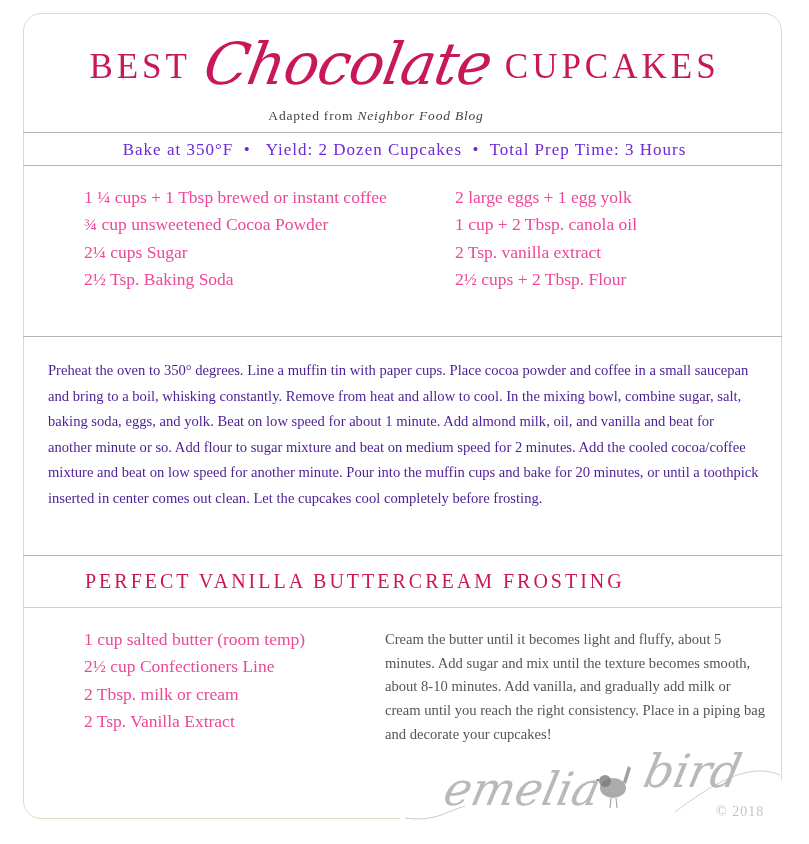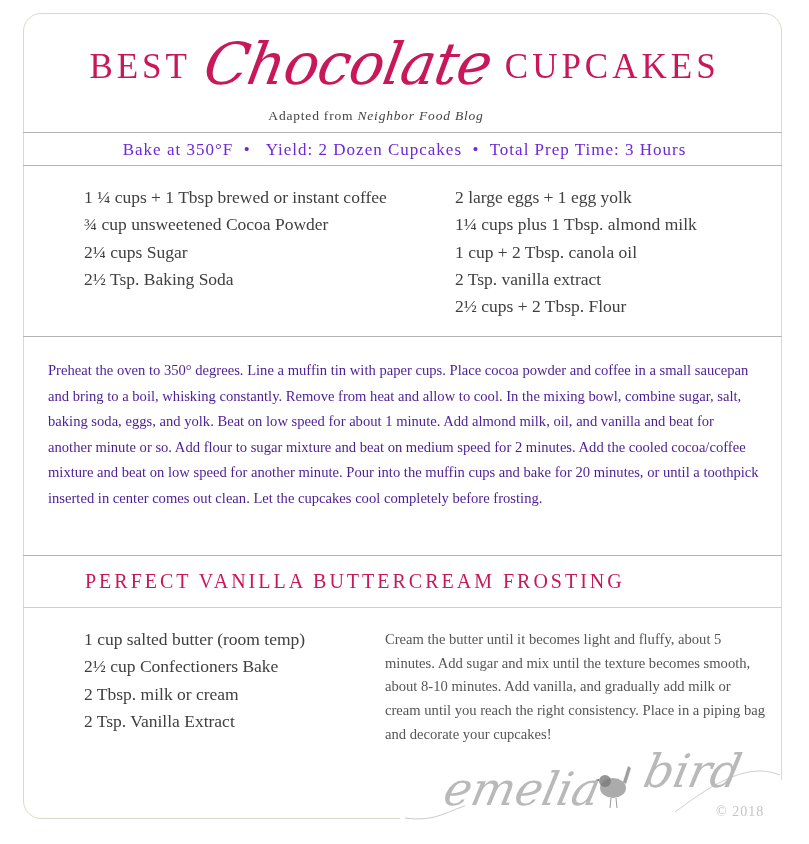--- a/index.html
+++ b/index.html
@@ -12,21 +12,21 @@
     .title-caps { font-family: "Liberation Serif", serif; font-size: 35px; letter-spacing: 4px;
       color: #c8185a; }
     .title-script { font-family: "DejaVu Serif", serif; font-style: italic; font-size: 58px;
       color: #c8185a; letter-spacing: -1px; transform: skewX(-10deg); line-height: 1; margin-top: -6px; }
     .subtitle { position: absolute; left: 0; width: 752px; top: 108px; text-align: center;
       font-size: 13.5px; letter-spacing: 0.8px; color: #444; }
     .subtitle em { font-style: italic; }
     .hr { position: absolute; left: 23px; width: 759px; height: 0; border-top: 1px solid #b5b5b5; }
     .meta { position: absolute; left: 0; width: 809px; top: 140px; text-align: center;
       font-size: 17px; letter-spacing: 1px; color: #6d28d9; }
-    .ing-col { position: absolute; font-size: 17.5px; line-height: 27.3px; color: #404040; }
+    .ing-col { position: absolute; font-size: 17.5px; line-height: 27.3px; color: #ec4899; }
     .ing-col div { white-space: nowrap; }
     .instructions { position: absolute; left: 48px; top: 358px; width: 712px; font-size: 14.6px;
       line-height: 25.6px; color: #4c1d95; }
     .frost-title { position: absolute; left: 85px; top: 570px; font-size: 20px; letter-spacing: 3px;
       color: #c8185a; }
     .frost-text { position: absolute; left: 385px; top: 628px; width: 380px; font-size: 14.6px;
       line-height: 23.7px; color: #555; }
     .logo { position: absolute; left: 405px; top: 740px; width: 404px; height: 104px; }
     .logo-script { position: absolute; font-family: "DejaVu Serif", serif; font-style: italic;
       color: #b9b9b9; font-size: 46px; transform: skewX(-12deg); }
@@ -55,37 +55,36 @@
 <div class="hr" style="top:165px"></div>
 
 <div class="ing-col" style="left:84px; top:184px">
   <div>1 ¼ cups + 1 Tbsp brewed or instant coffee</div>
   <div>¾ cup unsweetened Cocoa Powder</div>
   <div>2¼ cups Sugar</div>
   <div>2½ Tsp. Baking Soda</div>
 </div>
 <div class="ing-col" style="left:455px; top:184px">
   <div>2 large eggs + 1 egg yolk</div>
-  <div>1¼ cups plus 1 Tbsp. almond milk</div>
   <div>1 cup + 2 Tbsp. canola oil</div>
   <div>2 Tsp. vanilla extract</div>
   <div>2½ cups + 2 Tbsp. Flour</div>
 </div>
 
 <div class="hr" style="top:336px"></div>
 
 <div class="instructions">Preheat the oven to 350° degrees. Line a muffin tin with paper cups. Place cocoa powder and coffee in a small saucepan and bring to a boil, whisking constantly. Remove from heat and allow to cool. In the mixing bowl, combine sugar, salt, baking soda, eggs, and yolk. Beat on low speed for about 1 minute. Add almond milk, oil, and vanilla and beat for another minute or so. Add flour  to sugar mixture and beat on medium speed for 2 minutes. Add the cooled cocoa/coffee mixture and beat on low speed for another minute. Pour into the muffin cups and bake for 20 minutes, or until a toothpick inserted in center comes out clean. Let the cupcakes cool completely before frosting.</div>
 
 <div class="hr" style="top:555px"></div>
 <div class="frost-title">PERFECT VANILLA BUTTERCREAM FROSTING</div>
 <div class="hr" style="top:607px; border-top-color:#cfcfcf"></div>
 
 <div class="ing-col" style="left:84px; top:626px">
   <div>1 cup salted butter (room temp)</div>
-  <div>2½ cup Confectioners Bake</div>
+  <div>2½ cup Confectioners Line</div>
   <div>2 Tbsp. milk or cream</div>
   <div>2 Tsp. Vanilla Extract</div>
 </div>
 
 <div class="frost-text">Cream the butter until it becomes light and fluffy, about 5 minutes. Add sugar and mix until the texture becomes smooth, about 8-10 minutes. Add vanilla, and gradually add milk or cream until you reach the right consistency. Place in a piping bag and decorate your cupcakes!</div>
 
 <div class="card-mask"></div>
 <div class="logo">
   <svg width="404" height="104" viewBox="0 0 404 104" style="position:absolute;left:0;top:0">
     <path d="M0 78 C30 82, 40 72, 60 66" stroke="#c9c9c9" stroke-width="1" fill="none"></path>

